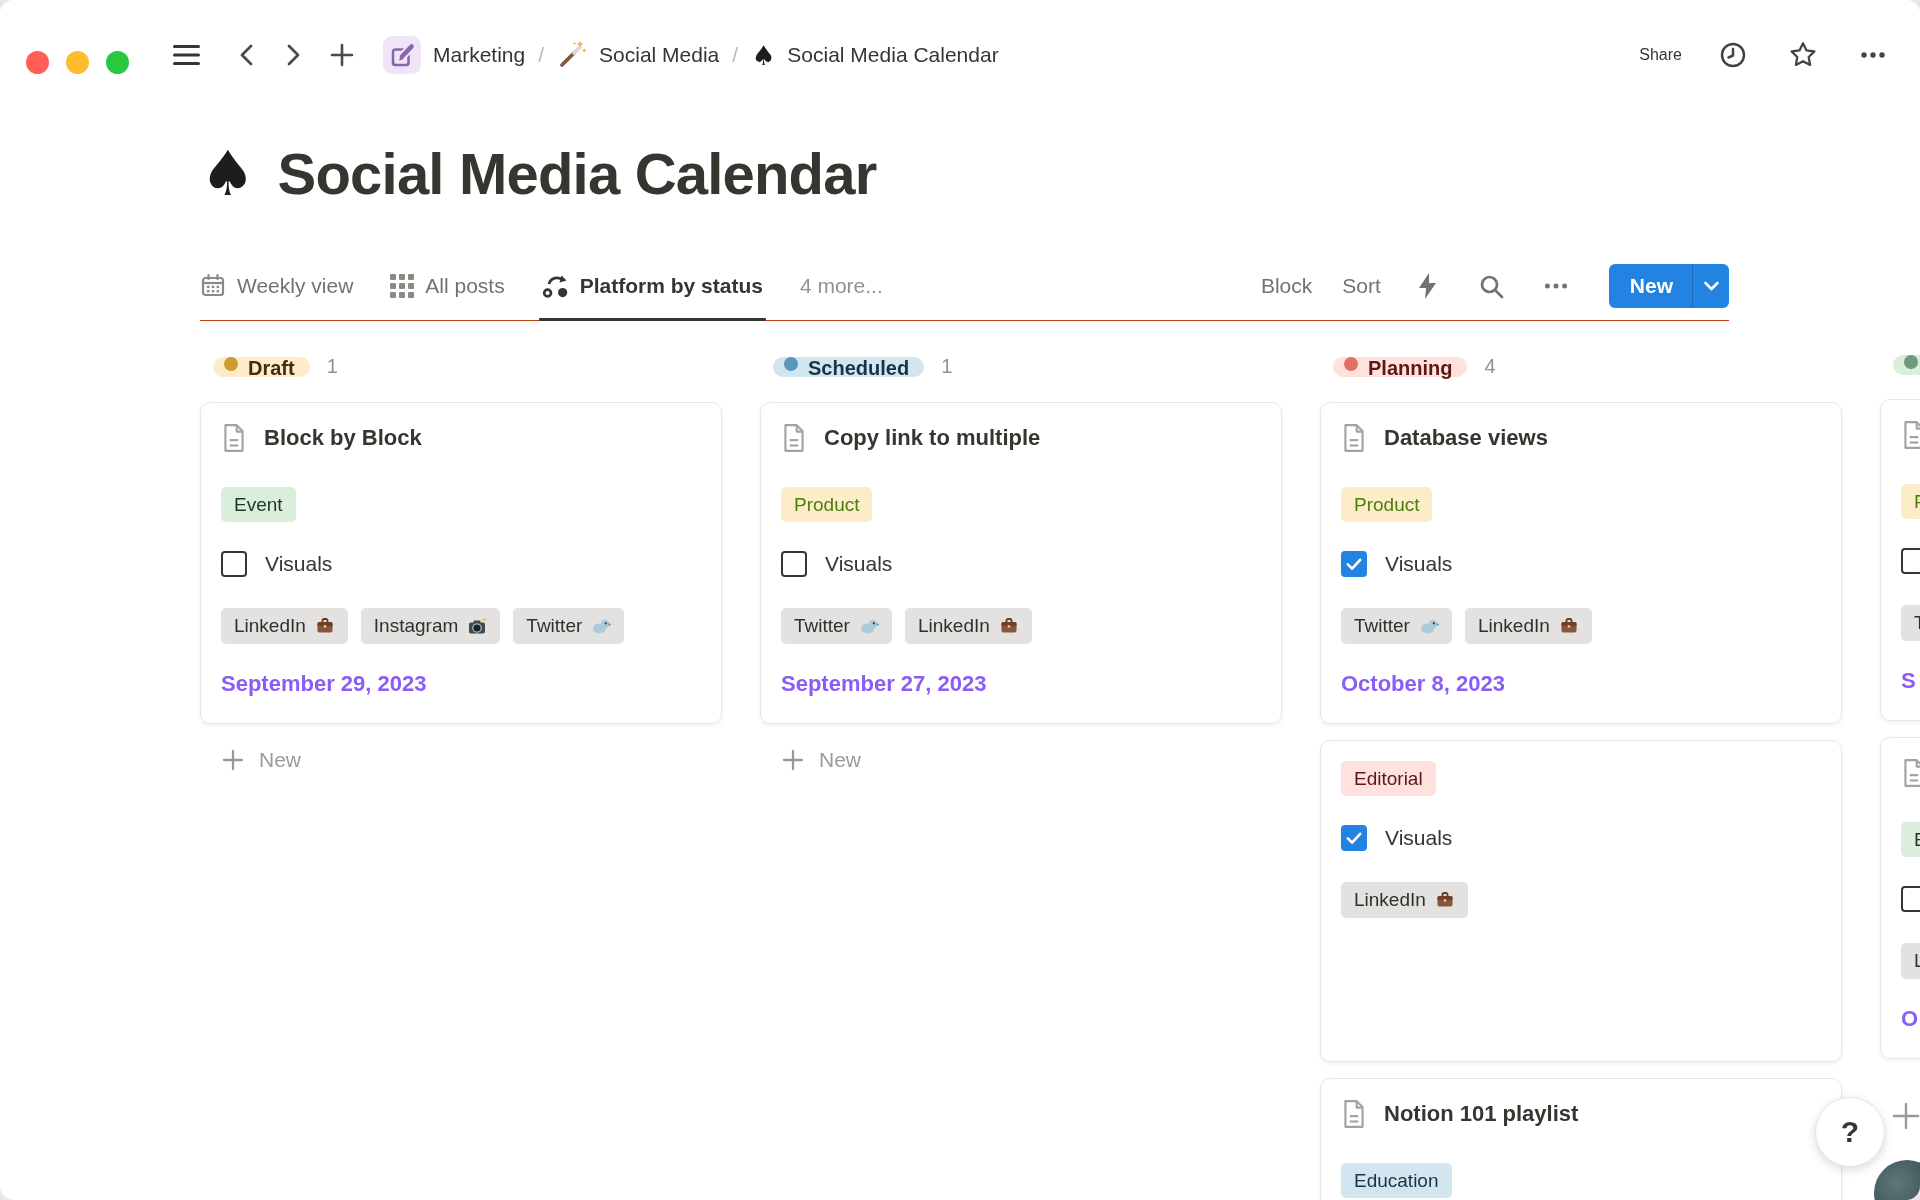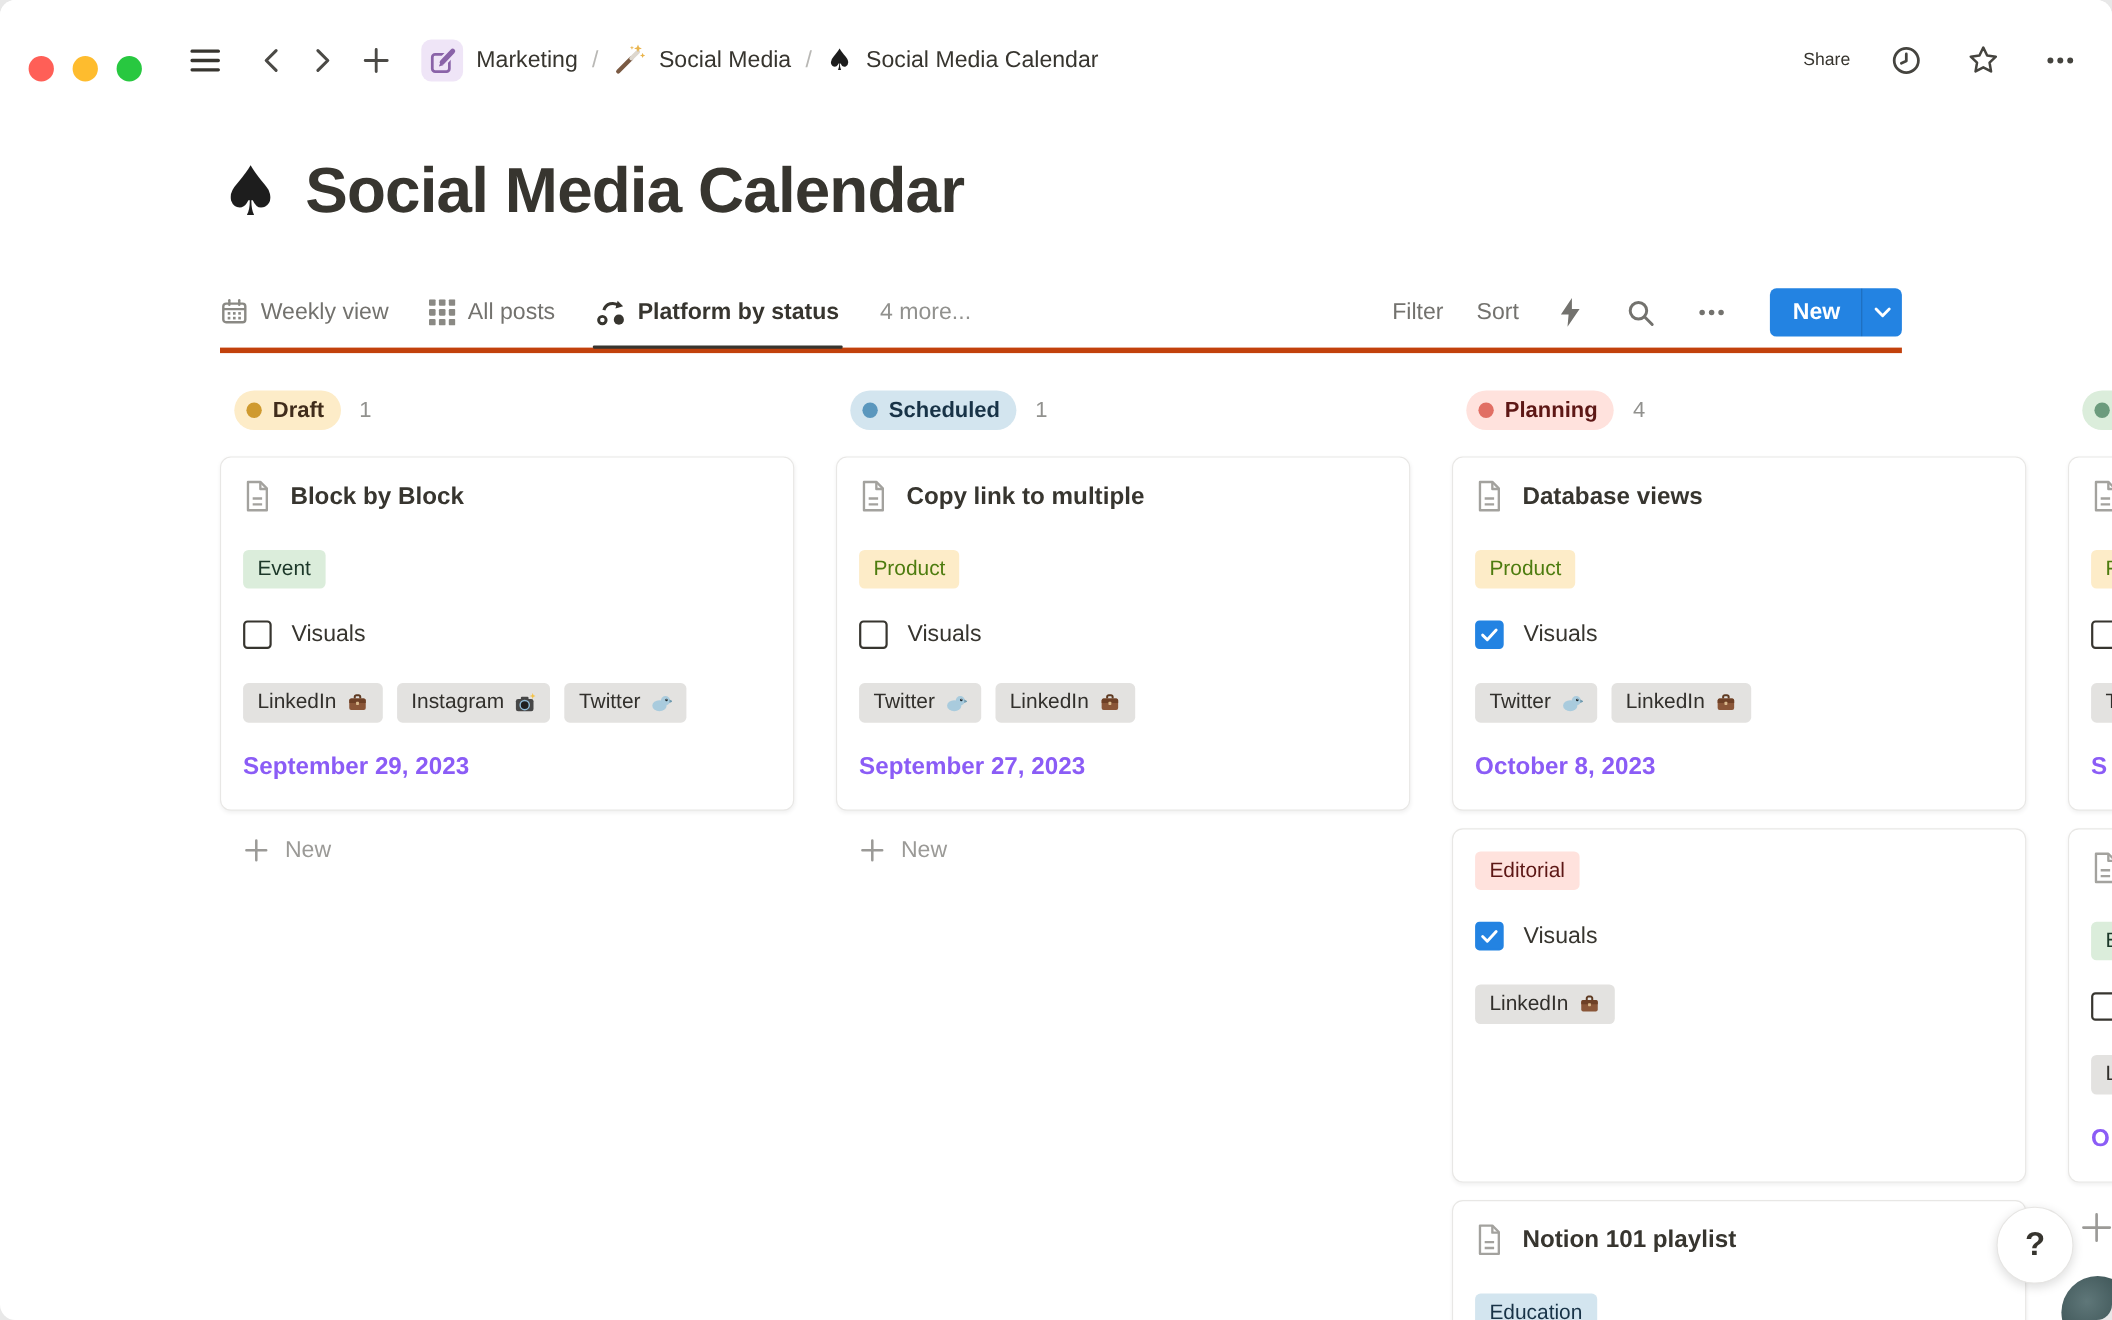--- a/index.html
+++ b/index.html
@@ -29,21 +29,21 @@
   .share { font-size:16px; cursor:pointer; }
   .topbar-right .tb-ic { margin-left:0; }
 
   
   .page-title { position:absolute; left:200px; top:140px; display:flex; align-items:center; gap:22px; }
   .page-title .spade { font-size:62px; line-height:66px; cursor:pointer; }
   .page-title h1 { font-size:58px; font-weight:700; letter-spacing:-0.8px; color:#37352F; }
 
   
   .viewbar { position:absolute; left:200px; top:252px; width:1529px; height:69px;
-             display:flex; align-items:center; border-bottom:5px solid #c2410c; }
+             display:flex; align-items:center; border-bottom:1px solid #c2410c; }
   .tabs { display:flex; align-items:center; gap:37px; height:100%; }
   .tab { position:relative; display:flex; align-items:center; gap:11px; height:100%;
          font-size:21px; color:#73726E; cursor:pointer; white-space:nowrap; }
   .tab svg { flex:0 0 auto; }
   .tab.active { color:#37352F; font-weight:700;text-align:center; }
   .tab.active::after { content:""; position:absolute; left:-3px; right:-3px; bottom:-1px;
                        height:3px; background:#37352F; border-radius:1px; }
   .tab.more { color:#91918E; }
   .vb-right { margin-left:auto; display:flex; align-items:center; gap:30px; }
   .vb-txt { font-size:21px; color:#73726E; cursor:pointer; }
@@ -52,21 +52,21 @@
   .new-btn { display:flex; align-items:stretch; height:44px; margin-left:6px;
              background:#2383E2; border-radius:6px; overflow:hidden; cursor:pointer; }
   .new-main { display:flex; align-items:center; padding:0 19px 0 21px; color:#fff;
               font-size:21px; font-weight:700; }
   .new-split { display:flex; align-items:center; justify-content:center; width:37px;
                border-left:1px solid rgba(0,0,0,0.18); }
 
   
   .board-col { position:absolute; top:340px; width:522px; }
   .col-head { display:flex; align-items:center; margin:15px 0 0 13px; }
-  .col-pill { display:inline-flex; align-items:center; gap:10px; height:36px;
+  .col-pill { display:inline-flex; gap:10px; height:20px;
               padding:0 15px 0 11px; border-radius:18px; font-size:20px; font-weight:700;
               cursor:pointer; min-width:36px; }
   .col-dot { width:14px; height:14px; border-radius:50%; flex:0 0 auto; }
   .col-count { margin-left:17px; font-size:20px; color:#91918E; }
   .pill-yellow{background:#FDECC8;color:#402C1B} .dot-yellow{background:#CF9A2F}
   .pill-blue{background:#D3E5EF;color:#183347}   .dot-blue{background:#5B97BD}
   .pill-red{background:#FFE2DD;color:#5D1715}    .dot-red{background:#E16F64}
   .pill-green{background:#DBEDDB;color:#1C3829}  .dot-green{background:#6C9B7D}
 
   .cards { display:flex; flex-direction:column; gap:16px; margin-top:24px; }
@@ -246,21 +246,21 @@
           <circle cx="5.6" cy="20" r="3.4" fill="none" stroke="#37352F" stroke-width="2.7"></circle>
           <circle cx="20.6" cy="19.6" r="4.6" fill="#37352F"></circle>
         </svg>
         <span>Platform by status</span>
       </span>
       <span class="tab more">
         <span>4 more...</span>
       </span>
     </div>
     <div class="vb-right">
-      <span class="vb-txt">Filter</span>
+      <span class="vb-txt">Block</span>
       <span class="vb-txt">Sort</span>
       <span class="vb-ic">
         <svg width="23" height="28" viewBox="0 0 23 28">
             <path d="M13 1 L3 16 h7 L9 27 L20 11 h-7 z" fill="#73726E"></path>
           </svg>
       </span>
       <span class="vb-ic">
         <svg width="27" height="27" viewBox="0 0 27 27">
             <circle cx="11.5" cy="11.5" r="7.5" fill="none" stroke="#73726E" stroke-width="2.7"></circle>
             <line x1="17" y1="17" x2="24" y2="24" stroke="#73726E" stroke-width="2.7" stroke-linecap="round"></line>

